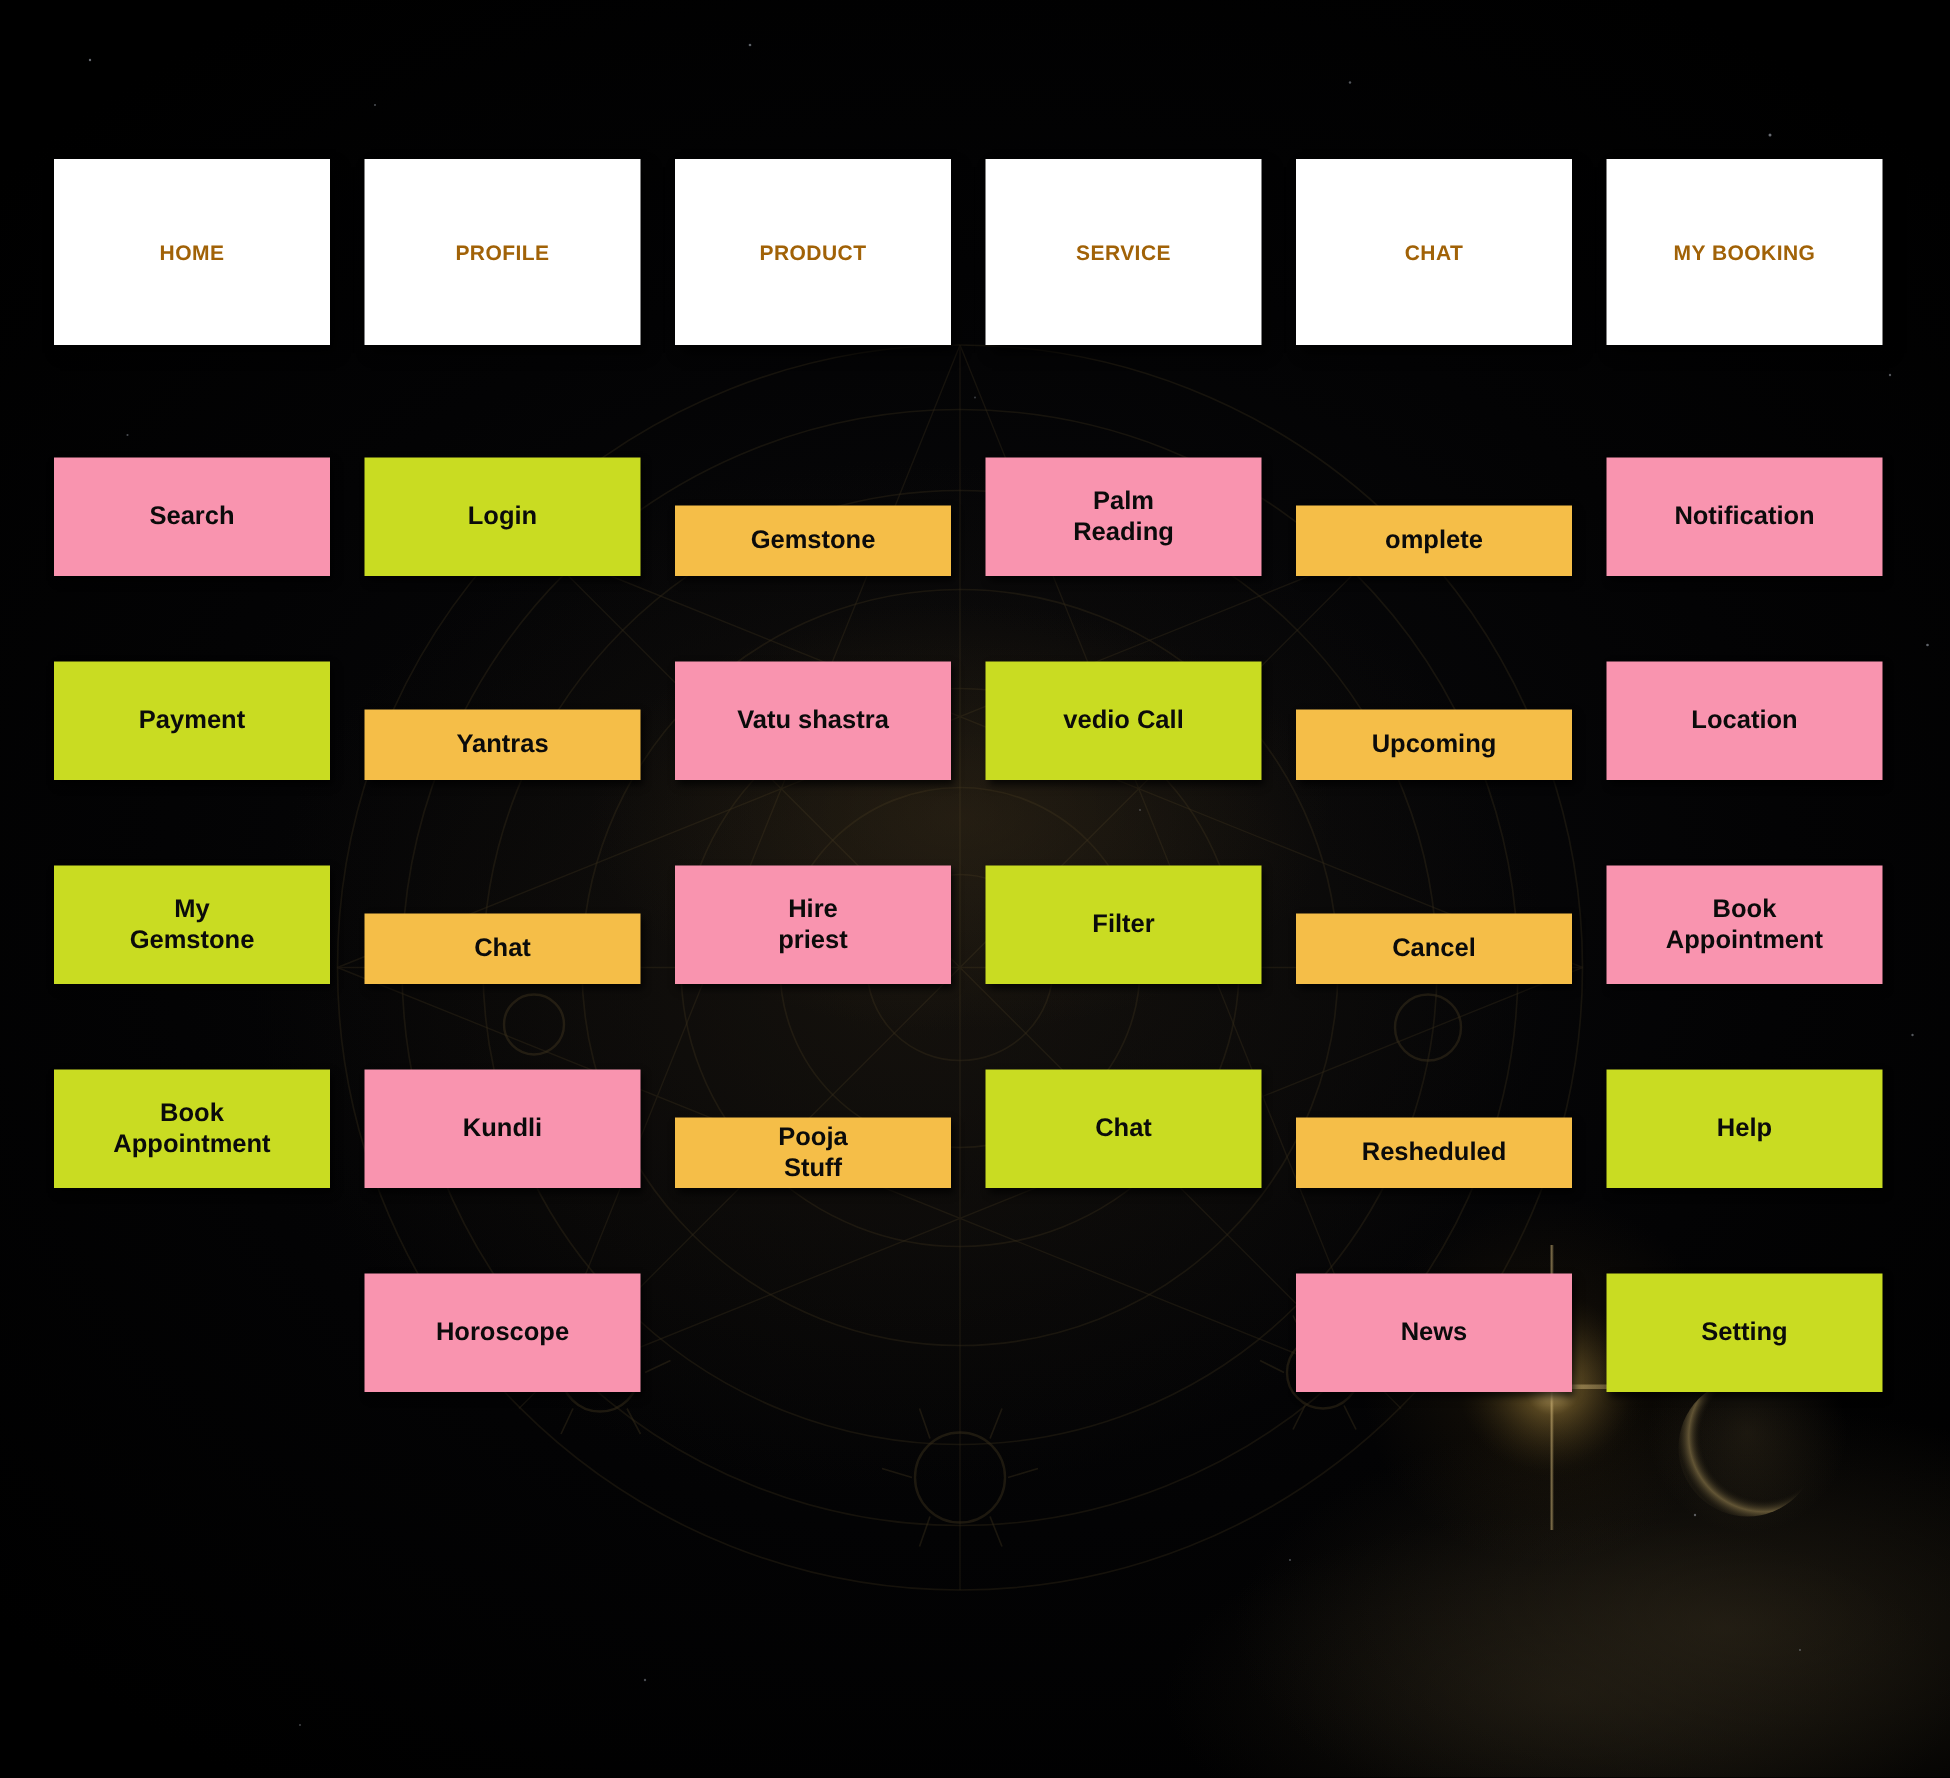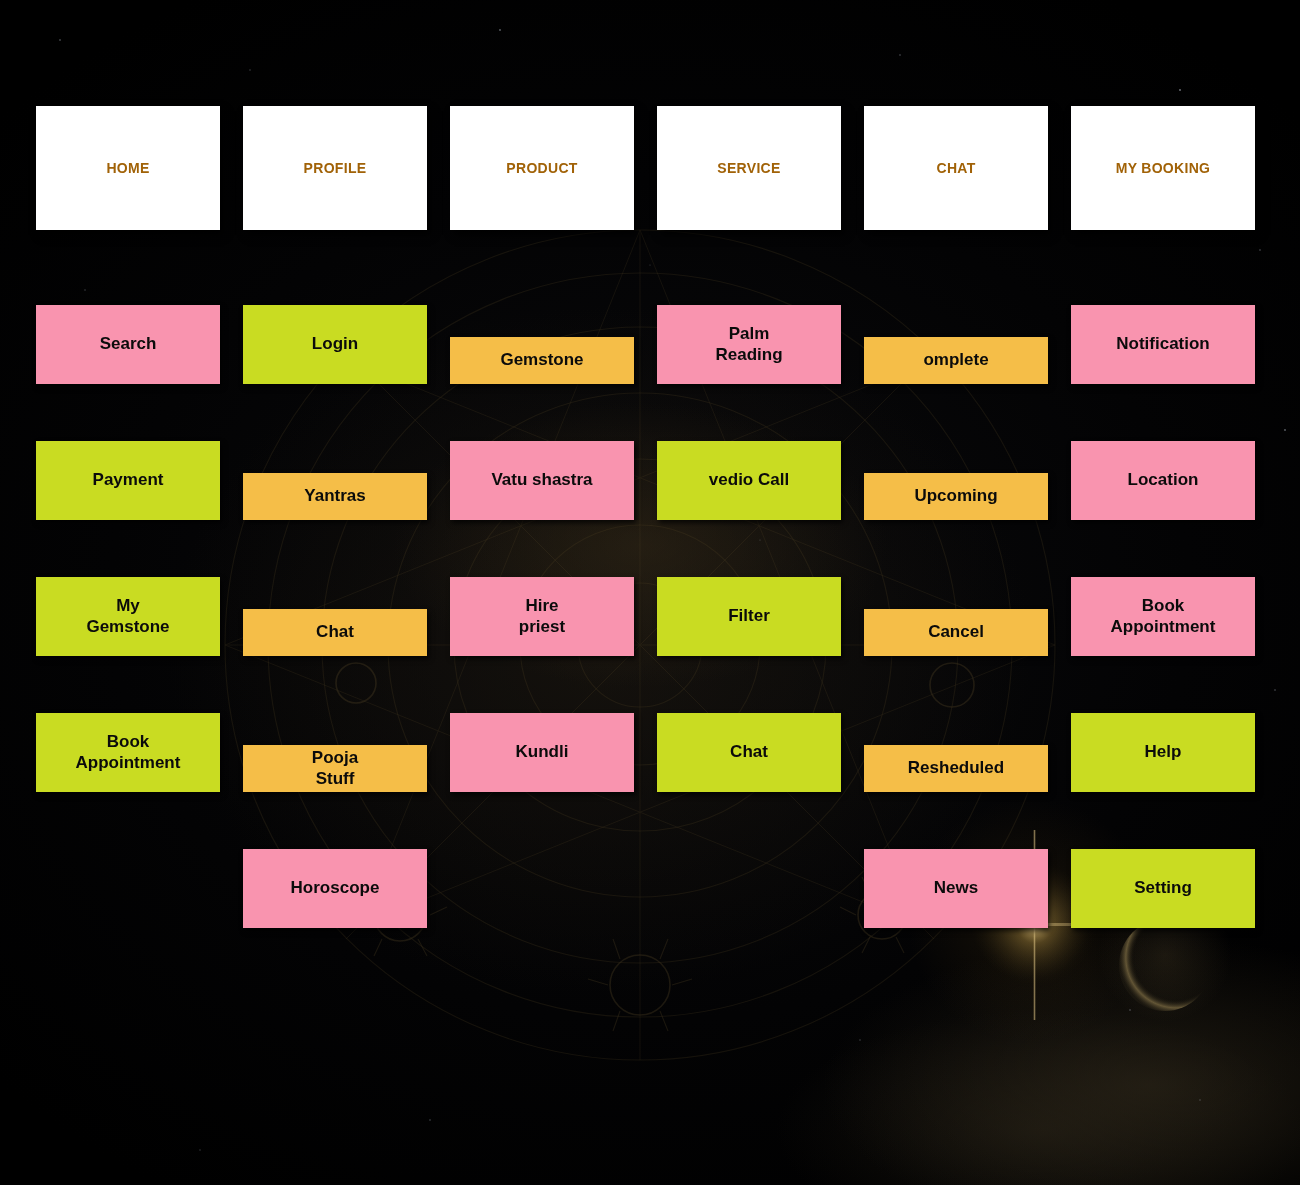--- a/index.html
+++ b/index.html
@@ -299,27 +299,27 @@
         <span class="label">Cancel</span>
       </div>
       <div class="cell c-pink">
         <span class="label">Book
 Appointment</span>
       </div>
       <div class="cell c-lime">
         <span class="label">Book
 Appointment</span>
       </div>
+      <div class="cell c-pink">
+        <span class="label">Kundli</span>
+      </div>
       <div class="cell c-orange">
         <span class="label">Pooja
 Stuff</span>
       </div>
-      <div class="cell c-pink">
-        <span class="label">Kundli</span>
-      </div>
       <div class="cell c-lime">
         <span class="label">Chat</span>
       </div>
       <div class="cell c-orange">
         <span class="label">Resheduled</span>
       </div>
       <div class="cell c-lime">
         <span class="label">Help</span>
       </div>
       <div class="cell empty"></div>

